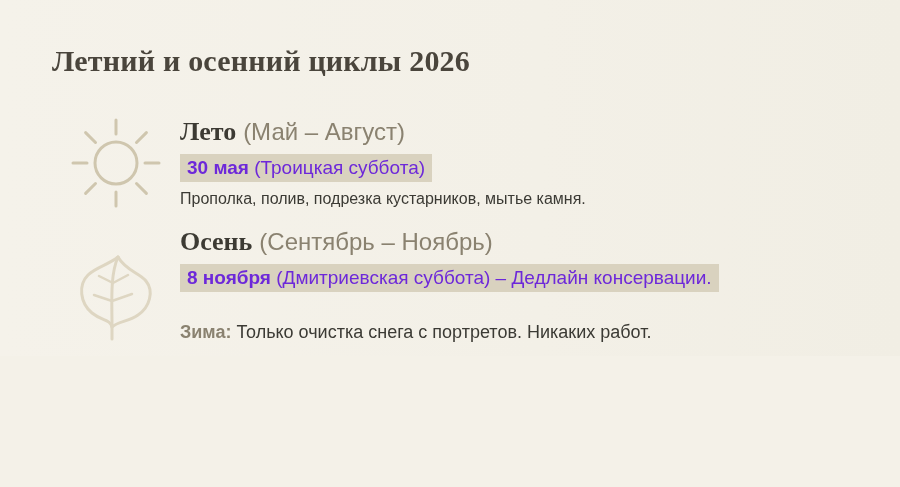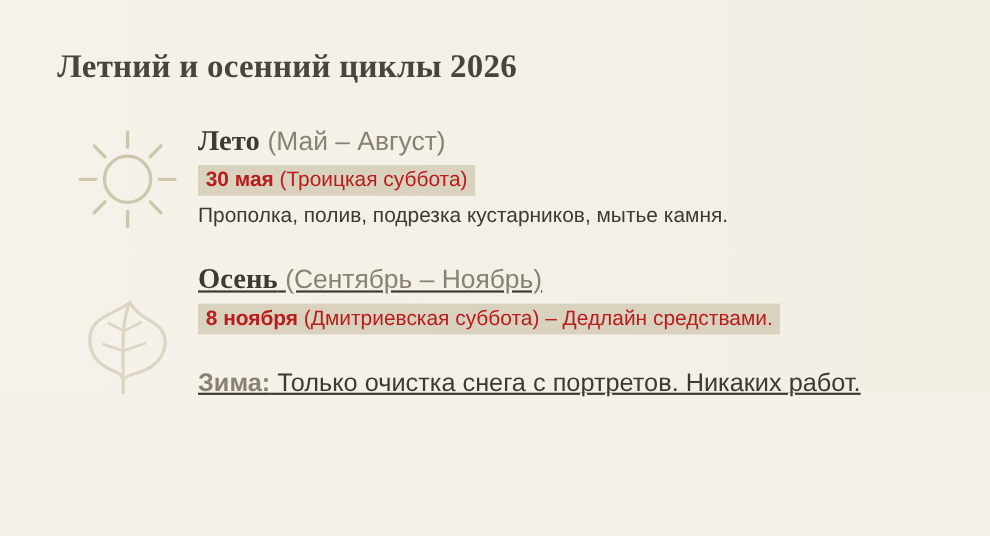--- a/index.html
+++ b/index.html
@@ -37,22 +37,21 @@
     left: 52px;
     top: 104px;
     width: 800px;
   }
   .section {
     position: relative;
     display: flex;
     align-items: flex-end;
   }
   .section + .section {
-    margin-top: 30px;
-    text-decoration: underline;
+    margin-top: 18px;
   }
   .icon-col {
     width: 128px;
     min-width: 128px;
     display: flex;
     justify-content: center;
     padding-top: 10px;
   }
   .body-col {
     flex: 1;
@@ -74,35 +73,35 @@
     font-family: "Liberation Sans", sans-serif;
     color: #8a8270;
     font-size: 24px;
   }
   .highlight {
     display: inline-block;
     background: #d9d2bf;
     padding: 2px 7px 3px 7px;
     font-size: 19px;
     line-height: 1.25;
-    color: #b91c1c;
+    color: #6d28d9;
     margin-bottom: 6px;
   }
   .highlight .hl-date {
     font-weight: bold;
   }
   .desc {
-    font-size: 19px;
+    font-size: 16px;
     line-height: 1.35;
     color: #3b3a34;
     max-width: 660px;
   }
   .note {
     margin-top: 22px;
-    font-size: 23px;
+    font-size: 18px;
     line-height: 1.35;
     color: #3b3a34;
   }
   .note .note-label {
     color: #8a8270;
     font-weight: bold;
   }
   .icon-sun, .icon-leaf {
     display: block;
   }
@@ -158,21 +157,21 @@
           </svg>
         </span>
       </div>
       <div class="body-col">
         <div class="season-head">
           <span class="season-name">Осень</span>
           <span class="season-range">(Сентябрь – Ноябрь)</span>
         </div>
         <div class="highlight">
           <span class="hl-date">8 ноября</span>
-          <span>(Дмитриевская суббота) – Дедлайн средствами.</span>
+          <span>(Дмитриевская суббота) – Дедлайн консервации.</span>
         </div>
         <div class="note">
           <span class="note-label">Зима:</span><span> Только очистка снега с портретов. Никаких работ.</span>
         </div>
       </div>
     </div>
 
   </div>
 </div>
 

